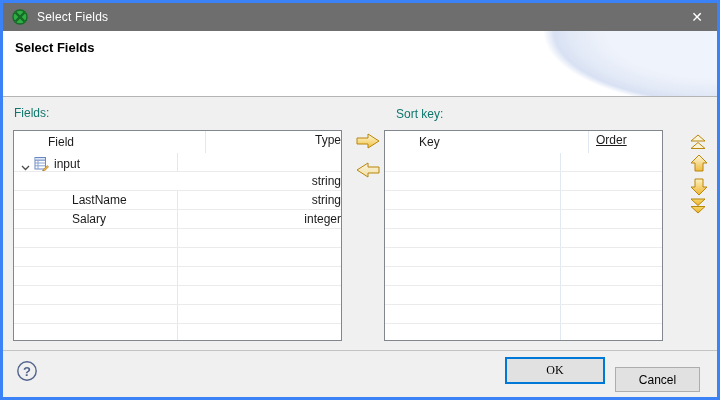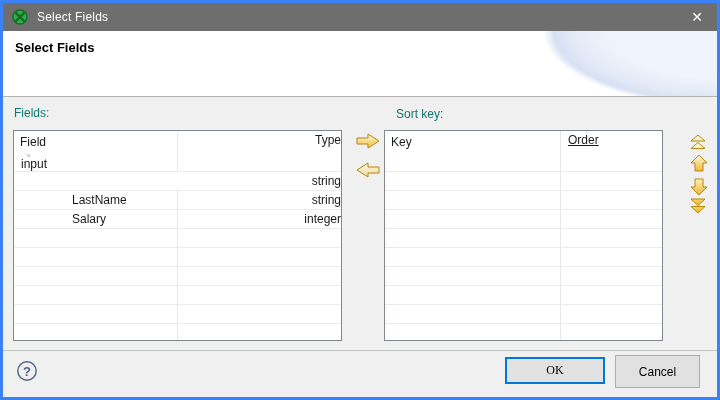--- a/index.html
+++ b/index.html
@@ -36,49 +36,49 @@
   .group-label { position:absolute; color:#0f766e; }
   #fields-label { left:11px; top:103px; }
   #sort-label  { left:393px; top:104px; }
   
   .table {
     position:absolute; top:127px; height:211px; background:#fff;
     border:1px solid #82878f; overflow:hidden;
   }
   #fields-table { left:10px;  width:329px; }
   #sort-table   { left:381px; width:279px; }
-  .t-header { display:flex; height:22px; }
+  .t-header { display:flex; height:22px;margin-left:28px; }
   .t-header .cell { padding:4px 0 0 6px; color:#1c1c1c; }
   .t-row { display:flex; height:19px; border-bottom:1px solid #ebebeb; }
   .cell { overflow:hidden; white-space:nowrap; }
   .c1 { border-right:1px solid #e2e8f2; }
   #fields-table .c1 { width:164px; }
   #fields-table .c2 { flex:1; padding:2px 0 0 7px;text-align:right; }
   #sort-table  .c1 { width:176px; }
   #sort-table  .c2 { flex:1; padding:2px 0 0 7px;text-decoration:underline; }
-  .tree-cell { display:flex; align-items:flex-start; padding-left:7px;flex-direction:column; }
+  .tree-cell { display:flex; align-items:flex-end; padding-left:7px; }
   .tree-cell .expander { margin-right:3px; }
   .tree-cell .rec-icon { margin-right:5px; }
   .child-cell { padding:2px 0 0 58px; }
   
   .arrow-btn { position:absolute; cursor:default; line-height:0; }
   #move-right { left:352px; top:129px; }
   #move-left  { left:352px; top:158px; }
   #move-top    { left:686px; top:131px; }
   #move-up     { left:687px; top:151px; }
   #move-down   { left:687px; top:175px; }
   #move-bottom { left:686px; top:195px; }
   
   .button-bar {
     position:absolute; left:0; bottom:0; width:100%; height:47px;
     background:#f0f0f0; border-top:1px solid #c3c3c3;
   }
   .help-btn { position:absolute; left:13px; top:9px; width:22px; height:22px; }
   .btn {
-    position:absolute; top:4px; height:33px; background:#e1e1e1; border:1px solid #adadad;
+    position:absolute; top:16px; height:25px; background:#e1e1e1; border:1px solid #adadad;
     font-family:inherit; font-size:12px; color:#000; text-align:center; padding:0;
   }
   #ok-btn { right:112px; top:6px; width:100px; height:27px; border:2px solid #0078d7;font-family:Liberation Serif, serif; }
   #cancel-btn { right:17px; width:85px; }
 </style>
 </head>
 <body>
 
 <div class="dialog">
 

